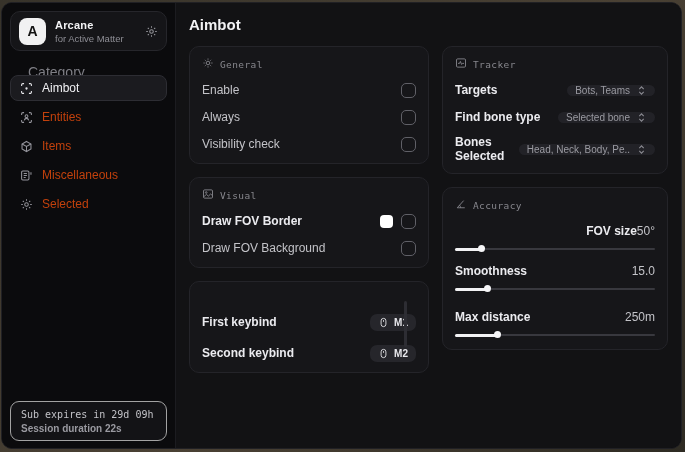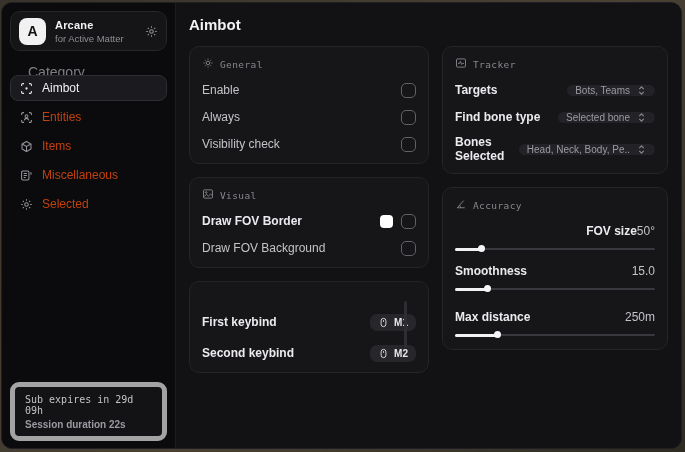--- a/index.html
+++ b/index.html
@@ -21,21 +21,21 @@
   .brand-name { color:#f2f2f4; font-size:11px; font-weight:bold; letter-spacing:.2px; }
   .brand-sub { color:#8e8e95; font-size:9.5px; margin-top:2px; }
   .icon-btn { color:#96969c; display:flex; align-items:center; cursor:pointer; }
   .category-label { position:absolute; left:14px; top:61px; font-size:14px; color:#7f7f86;margin-left:12px; }
   .nav { position:absolute; left:8px; top:72px; width:157px; display:flex; flex-direction:column; gap:3px; }
   .nav-item { height:26px; display:flex; align-items:center; gap:9px; padding:0 9px;
     border-radius:8px; color:#c2410c; font-size:12px; border:1px solid transparent; cursor:pointer; }
   .nav-item.selected { background:#1b1b1f; border-color:#2d2d33; color:#f0f0f3; }
   .nav-icon { display:flex; align-items:center; }
   .footer-card { position:absolute; left:8px; bottom:7px; width:157px;
-    background:#131316; border:5px solid #a3a3a3; border-radius:9px; padding:7px 10px 6px; }
+    background:#131316; border:1px solid #a3a3a3; border-radius:9px; padding:7px 10px 6px; }
   .sub-expires { font-family:"DejaVu Sans Mono", monospace; font-size:10px; color:#c3c3c8; }
   .session { font-size:10px; font-weight:bold; color:#9a9aa1; margin-top:3px; }
 
   
   .main { position:relative; flex:1; background:#121214; padding:9px 13px; }
   .page-title { color:#f2f2f4; font-size:15px; font-weight:bold; margin:4px 0 13px; }
   .cols { display:flex; gap:13px; align-items:flex-start; }
   .col-left { width:240px; flex:0 0 240px; }
   .col-right { flex:1; }
   .card { background:#161619; border:1px solid #242429; border-radius:10px;

